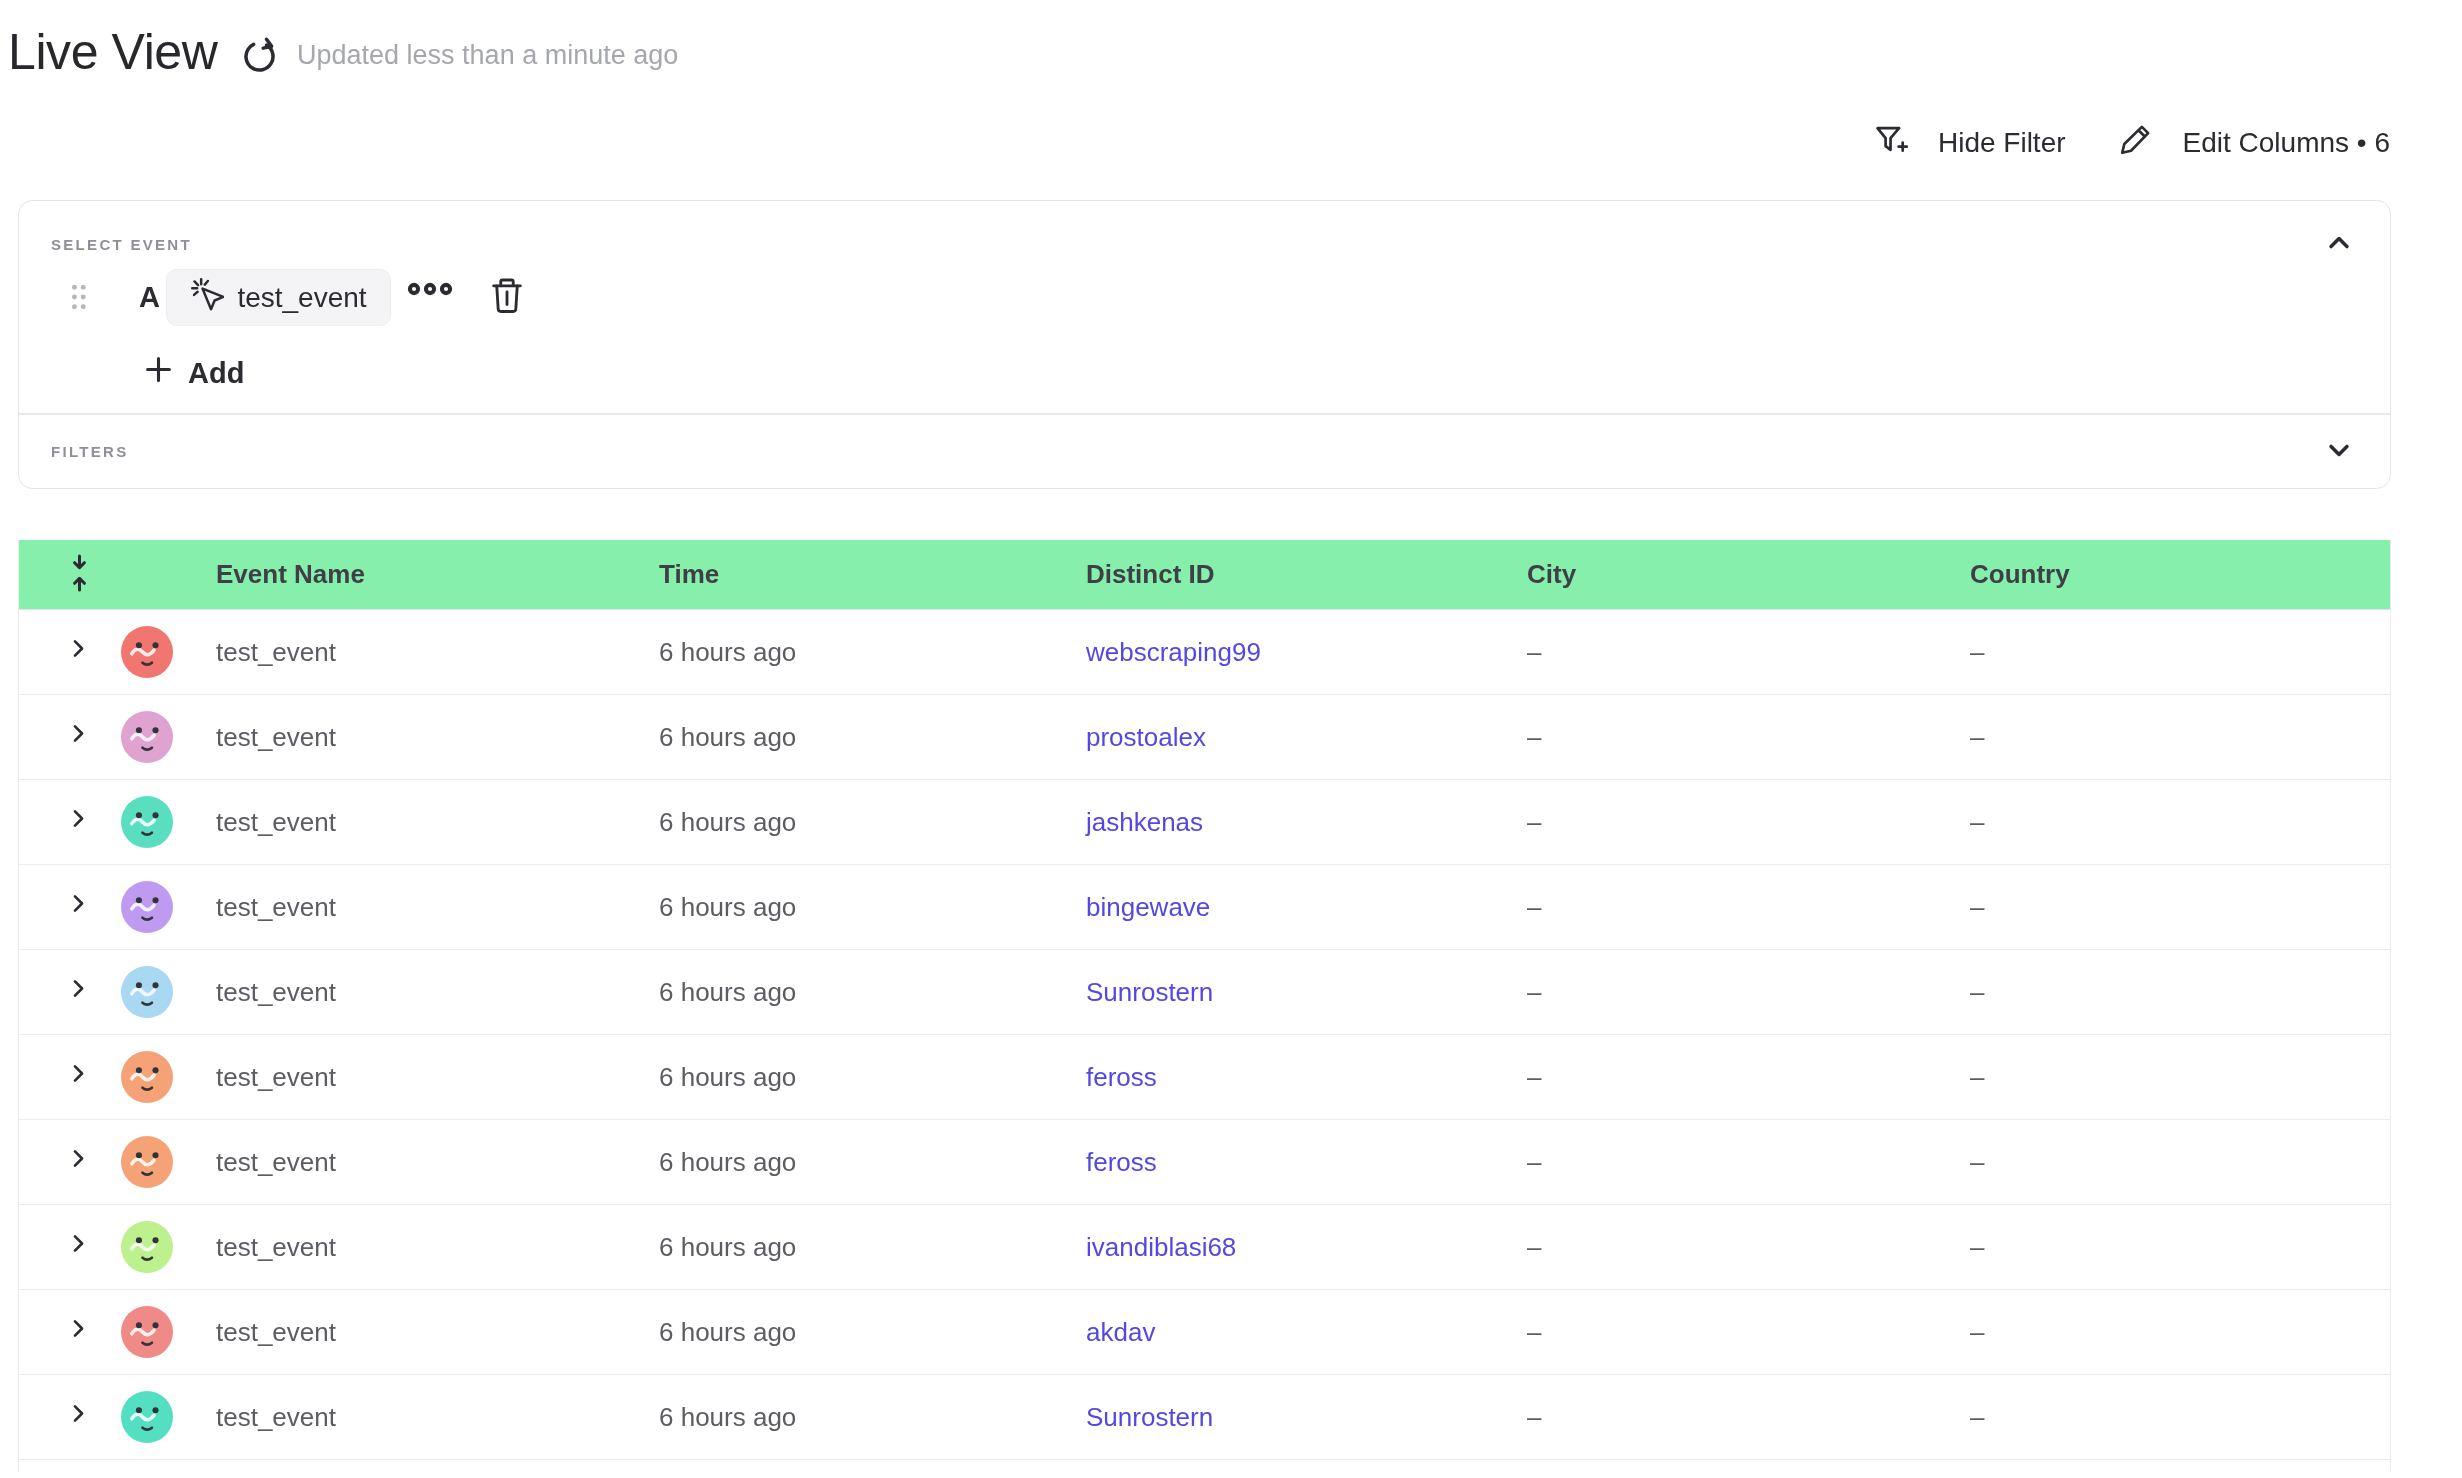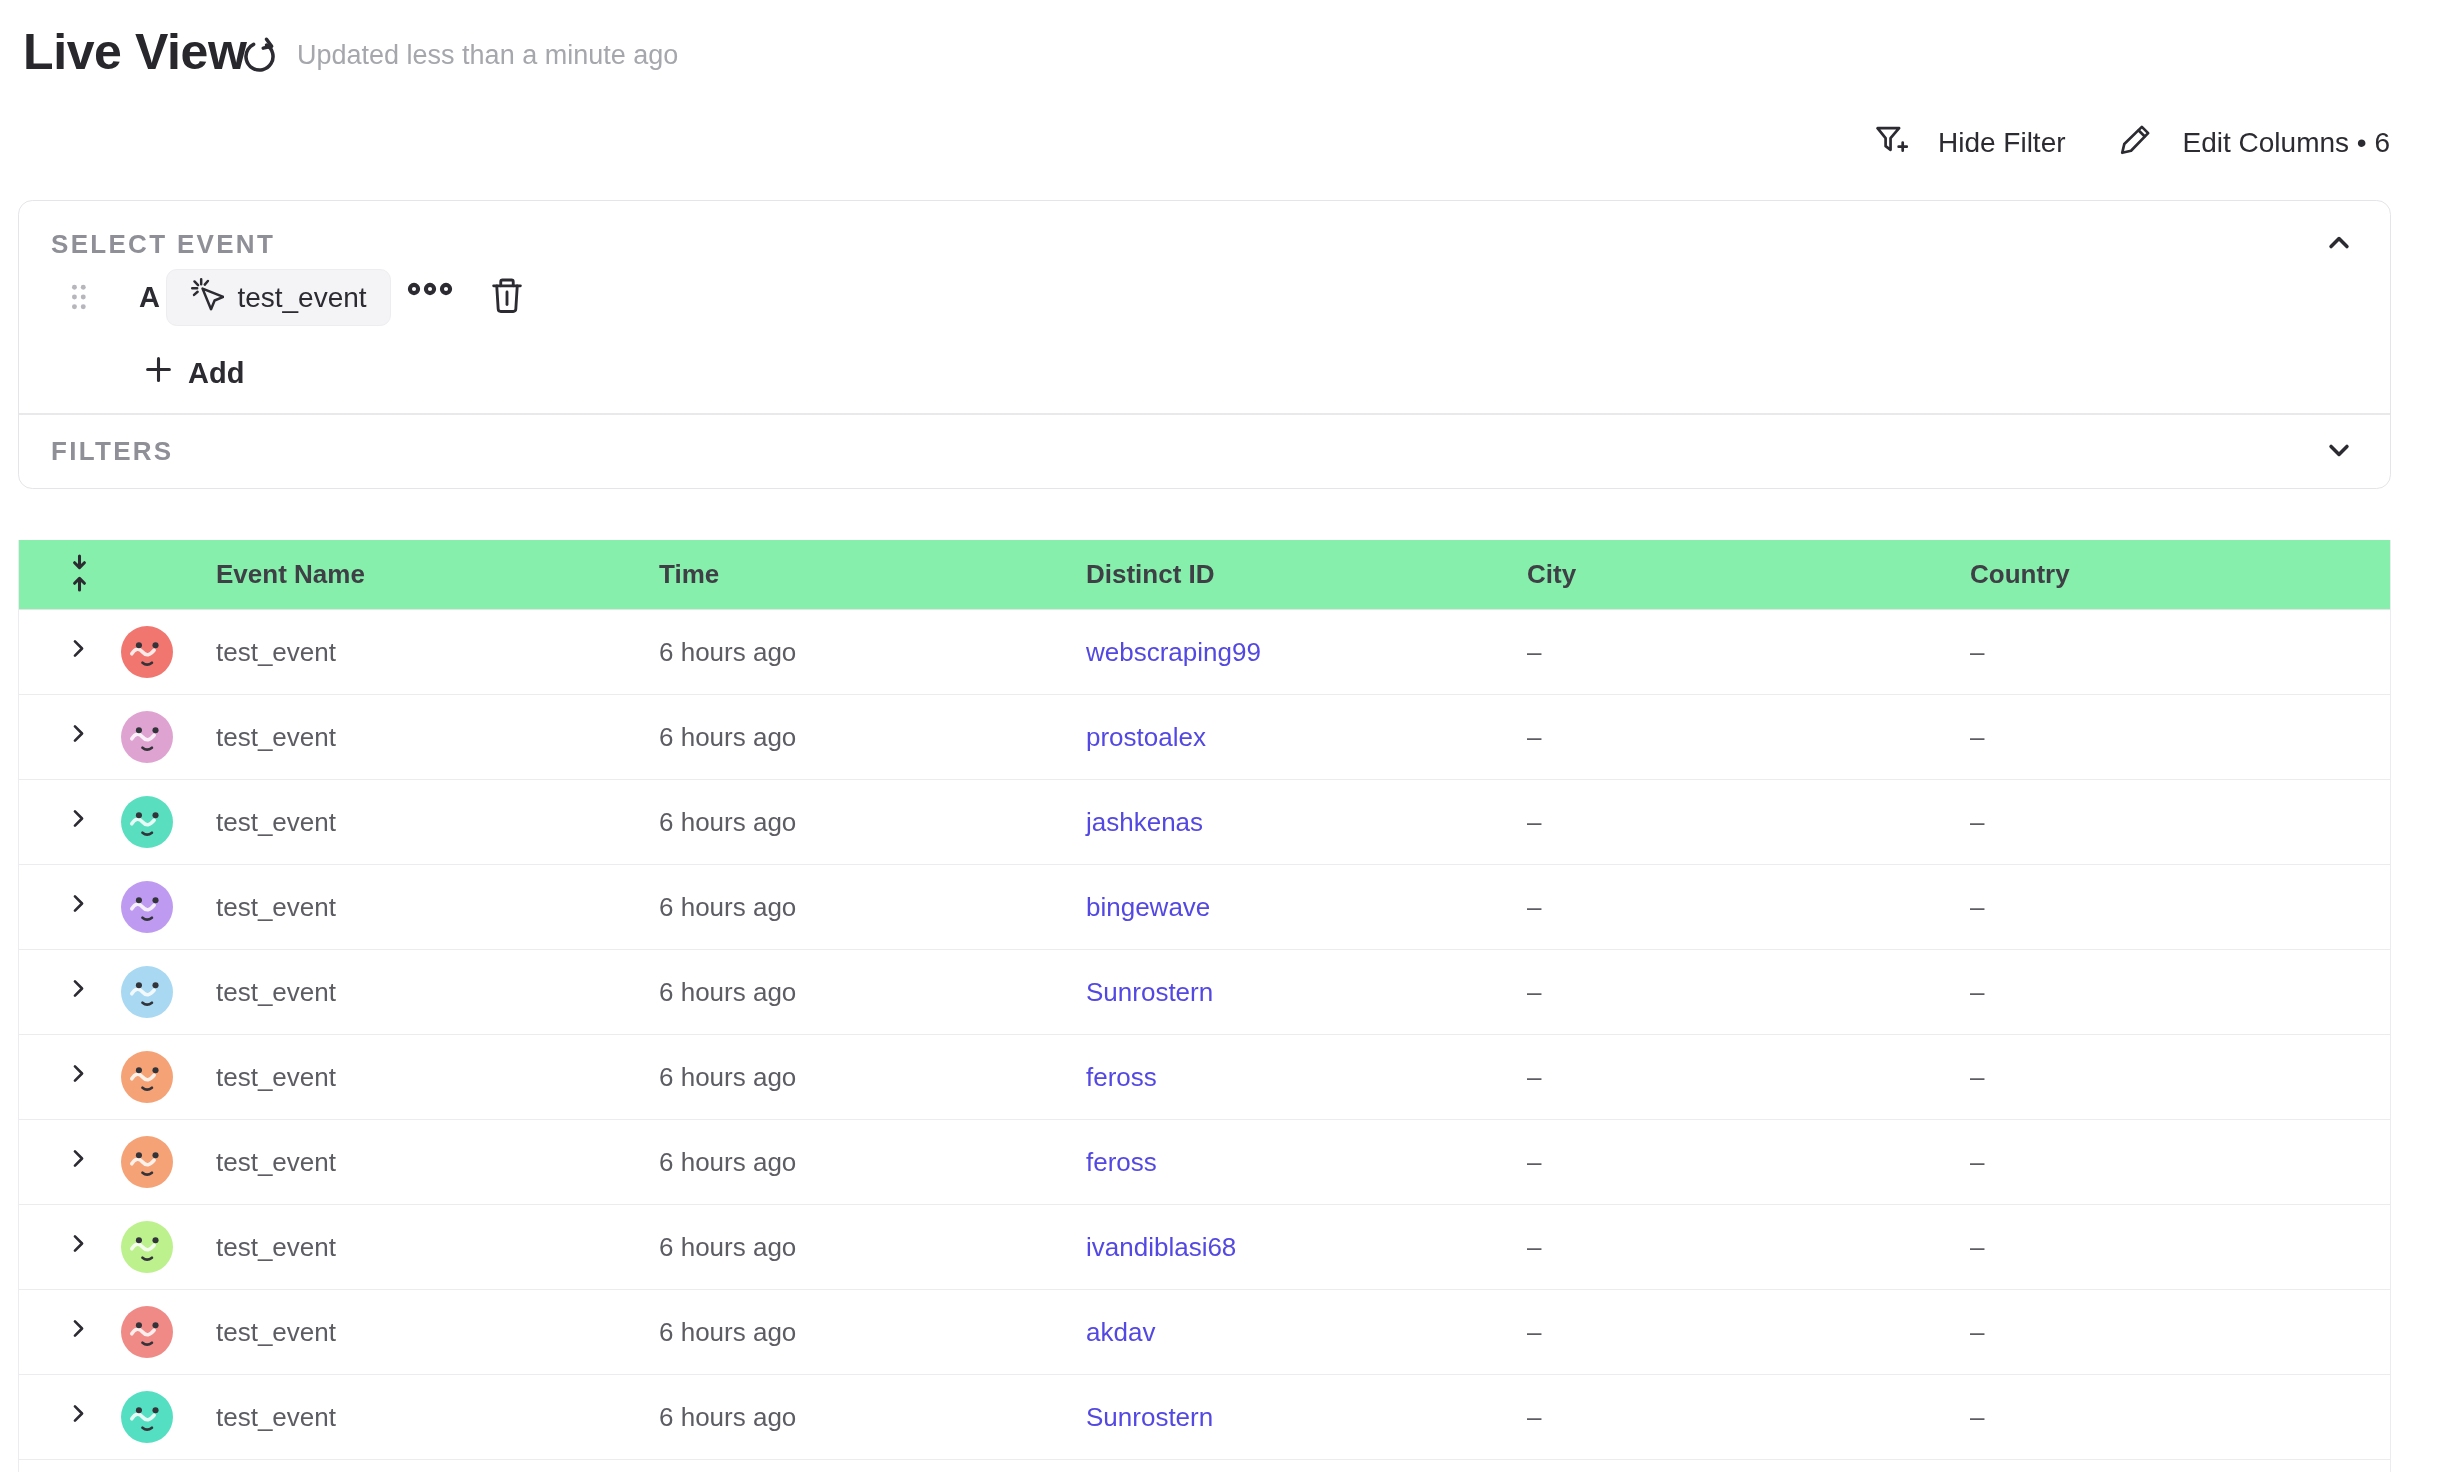--- a/index.html
+++ b/index.html
@@ -1,20 +1,20 @@
 <!DOCTYPE html>
 <html style="font-size:14.3px"><head>
 <meta charset="utf-8">
 <style>
   * { margin:0; padding:0; box-sizing:border-box; }
   html,body { width:2462px; height:1478px; background:#ffffff; overflow:hidden;
               font-family:"Liberation Sans", sans-serif; color:#2b2b31; }
 
   
-  .page-title { position:absolute; left:23px; top:23px; font-size:50px; font-weight:700;
+  .page-title { position:absolute; left:8px; top:23px; font-size:50px; font-weight:400;
                 letter-spacing:-0.4px; color:#27272c; }
   .refresh-btn { position:absolute; left:236px; top:34px; width:47px; height:47px;
                  display:flex; align-items:center; justify-content:center; cursor:pointer;
                  background:none; border:none; }
   .updated-text { position:absolute; left:297px; top:39px; font-size:27px; color:#a5a7ac;
                   line-height:32px; }
 
   
   .toolbar { position:absolute; top:113px; right:72px; height:59px;
              display:flex; align-items:center; gap:52px; }
@@ -22,21 +22,21 @@
               background:none; border:none; cursor:pointer; font-family:inherit; }
   .search-box { display:flex; align-items:center; gap:14.3px; width:256px; height:59px;
                 background:#f4f4f6; border-radius:10.7px; padding:0 18px; }
   .search-box input { border:none; outline:none; background:transparent; width:100%;
                       font-size:27px; color:#4a4a50; font-family:inherit; }
   .search-box input::placeholder { color:#9b9ba2; }
 
   
   .query-panel { position:absolute; left:18px; top:200px; width:2373px; height:289px;
                  border:1.8px solid #e5e5e9; border-radius:14.3px; background:#fff; }
-  .section-label { font-size:26px; font-weight:700; letter-spacing:2.3px; color:#8f8f97; }
+  .section-label { font-size:15px; font-weight:700; letter-spacing:2.3px; color:#8f8f97; }
   .panel-row-1 { position:absolute; left:32px; right:36px; top:27px;
                  display:flex; justify-content:space-between; align-items:center; }
   .icon-btn { background:none; border:none; cursor:pointer; display:flex;
               align-items:center; justify-content:center; }
 
   .event-row { position:absolute; left:0; top:68px; height:57px; width:100%; }
   .drag-handle { position:absolute; left:50px; top:12.5px; cursor:grab; }
   .event-letter { position:absolute; left:120px; top:11.6px; font-size:29px; font-weight:700;
                   color:#2b2b31; }
   .event-chip { position:absolute; left:147px; top:0; height:57px; display:flex;

